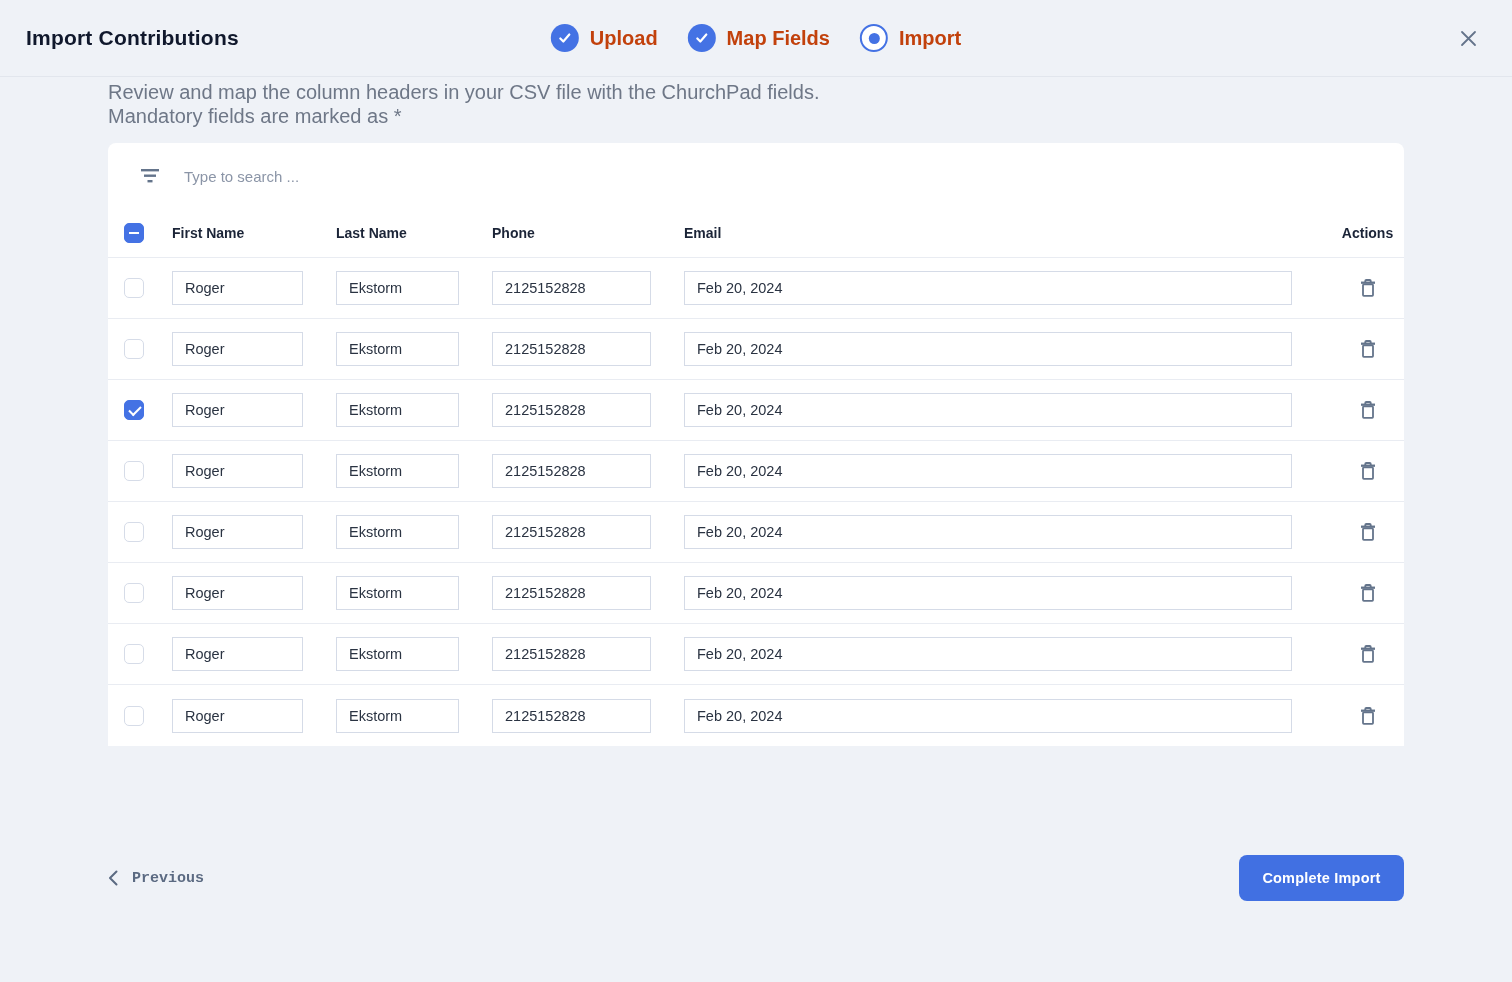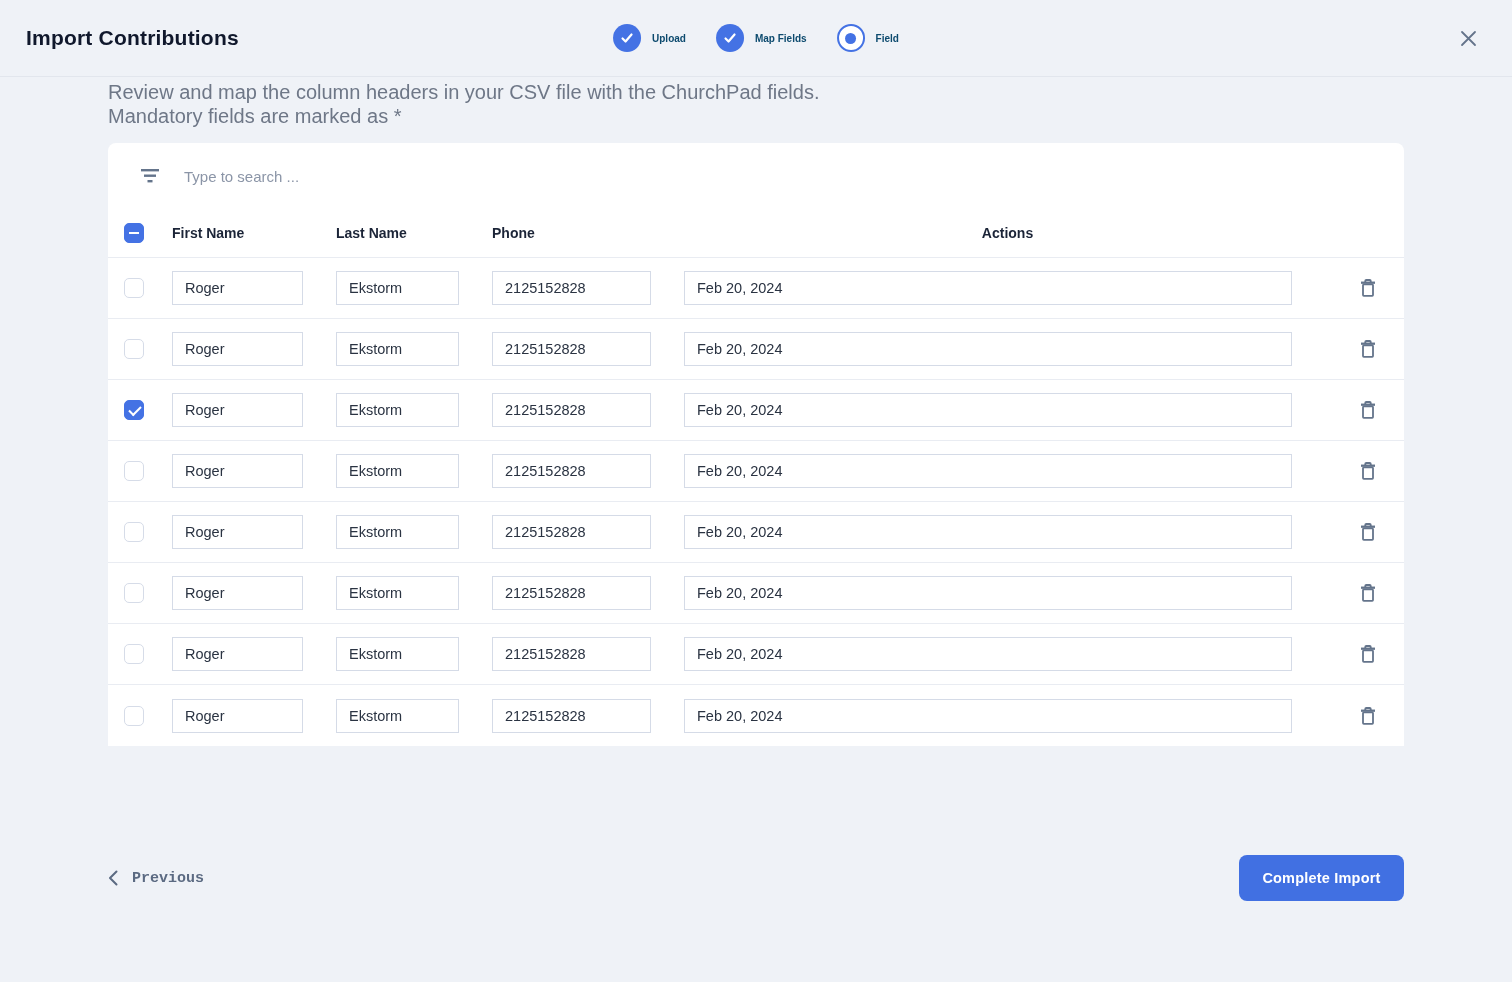--- a/index.html
+++ b/index.html
@@ -41,21 +41,21 @@
     border-radius: 50%;
     background: #4472e4;
     display: flex; align-items: center; justify-content: center;
     flex: 0 0 auto;
   }
   .step-circle.current {
     background: #fff;
     border: 2px solid #4472e4;
   }
   .step-dot { width: 11px; height: 11px; border-radius: 50%; background: #4472e4; }
-  .step-label { font-size: 10px; font-weight: 700; color: #0c4a6e; }
+  .step-label { font-size: 20px; font-weight: 700; color: #c2410c; }
   .close-btn {
     margin-left: auto;
     width: 36px; height: 36px;
     background: transparent; border: none; cursor: pointer;
     display: flex; align-items: center; justify-content: center;
   }
 
   
   .main { padding: 0 108px; }
   .page-heading {
@@ -219,21 +219,21 @@
         <svg width="16" height="16" viewBox="0 0 16 16" fill="none">
             <path d="M3.5 8.5l3 3 6-7" stroke="#fff" stroke-width="2.2" stroke-linecap="round" stroke-linejoin="round"></path>
           </svg>
       </span>
       <span class="step-label">Map Fields</span>
     </div>
     <div class="step">
       <span class="step-circle current">
         <span class="step-dot"></span>
       </span>
-      <span class="step-label">Field</span>
+      <span class="step-label">Import</span>
     </div>
   </div>
 
   <button class="close-btn">
     <svg width="17" height="17" viewBox="0 0 17 17" fill="none">
         <path d="M2 2l13 13M15 2L2 15" stroke="#64748b" stroke-width="1.8" stroke-linecap="round"></path>
       </svg>
   </button>
 </div>
 
@@ -254,20 +254,21 @@
       <input class="search-input" type="text" placeholder="Type to search ..." style="">
     </div>
 
     <div class="tgrid thead">
       <div class="check-cell">
         <div class="checkbox indeterminate"></div>
       </div>
       <div class="th">First Name</div>
       <div class="th">Last Name</div>
       <div class="th">Phone</div>
+      <div class="th">Email</div>
       <div class="th th-actions">Actions</div>
     </div>
 
     <div id="rows-container">
   <div class="tgrid trow">
     <div class="check-cell">
       <div class="checkbox"></div>
     </div>
     <div><input class="field first" type="text" value="Roger" style=""></div>
     <div><input class="field last" type="text" value="Ekstorm" style=""></div>

